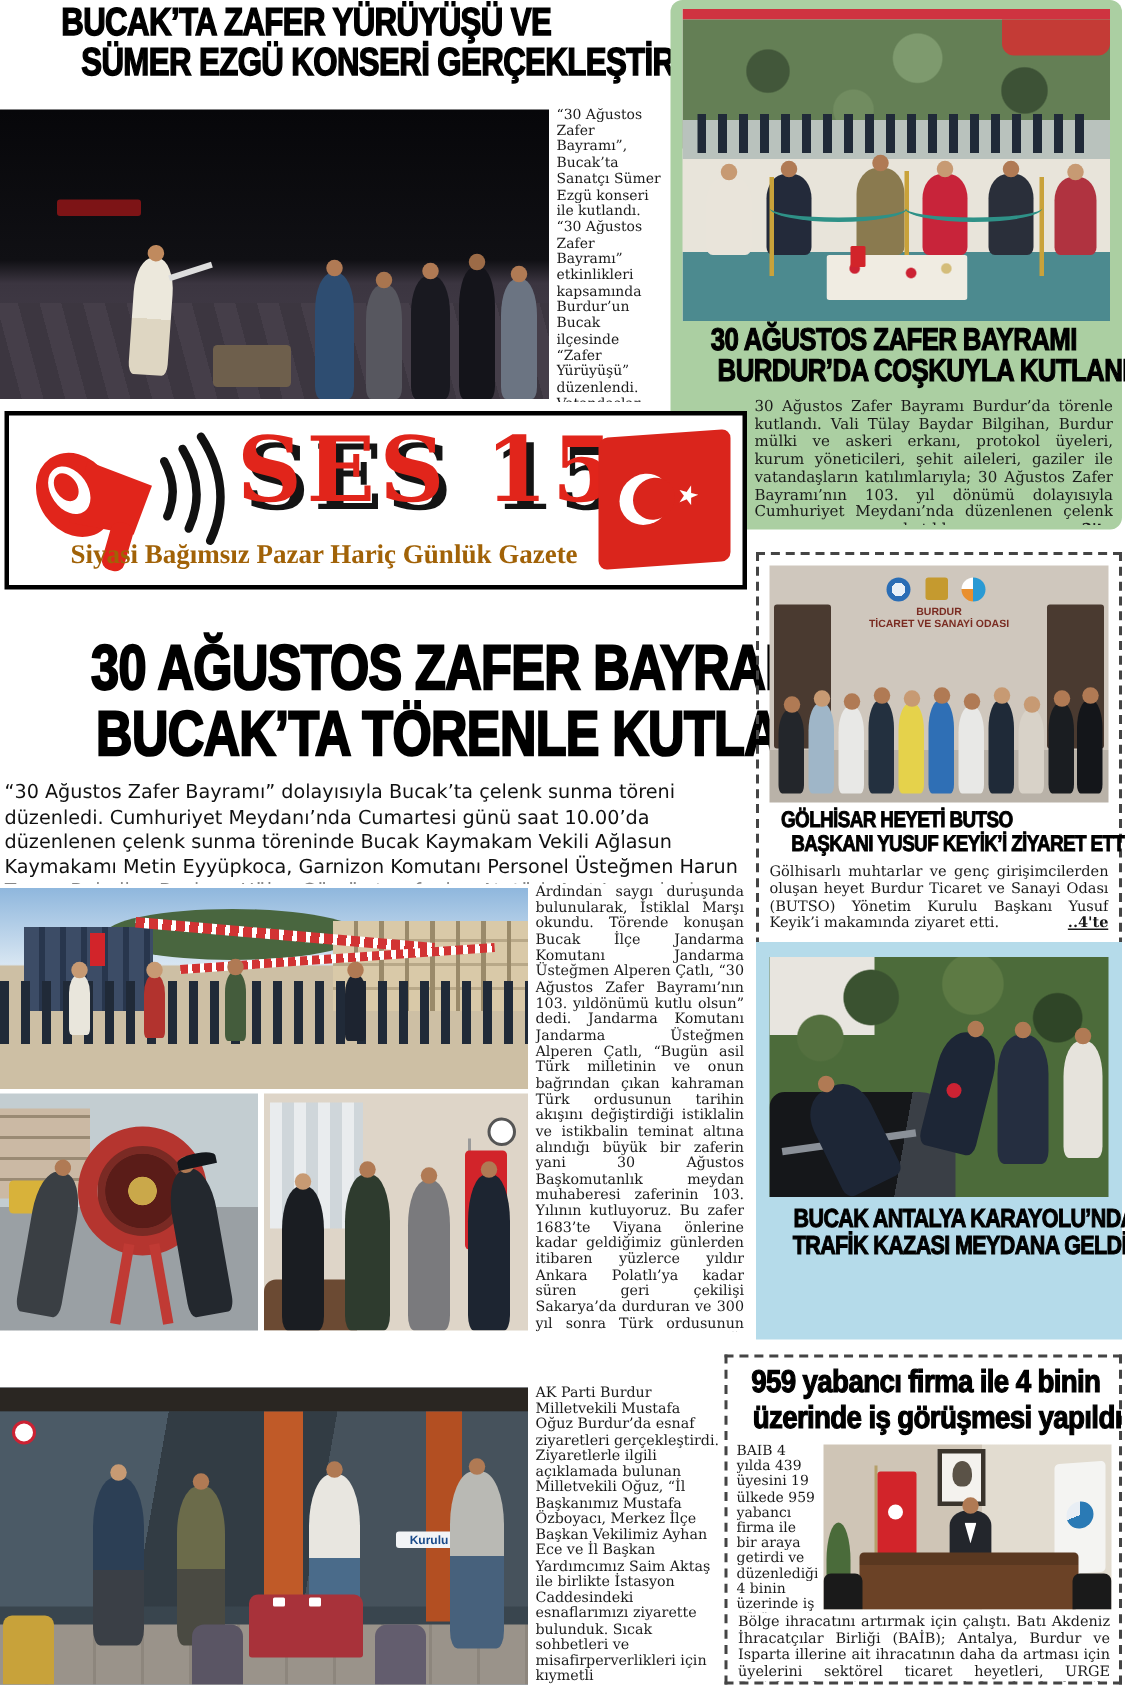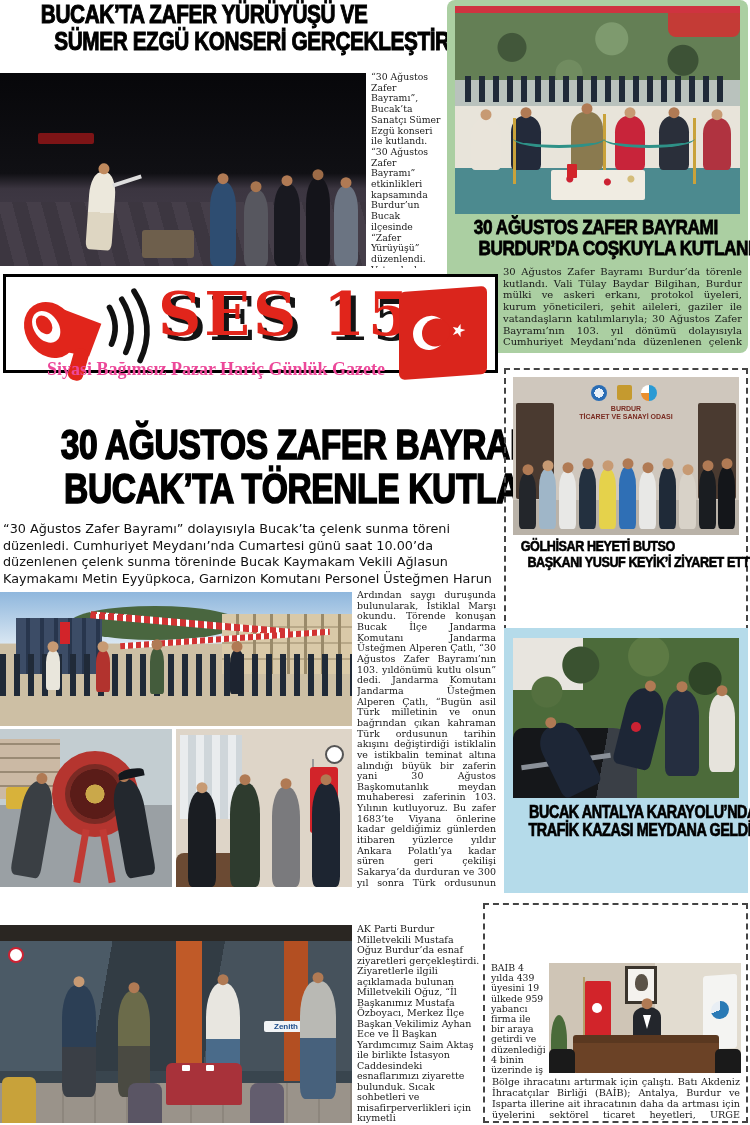--- a/index.html
+++ b/index.html
@@ -18,27 +18,27 @@
   .jmp{float:right;font-weight:bold;text-decoration:underline;margin-left:4px;}
 
   
   .p{position:absolute;border-radius:42% 42% 14% 14% / 30% 30% 10% 10%;}
   .p::before{content:"";position:absolute;left:50%;top:0;transform:translate(-50%,-80%);
              width:var(--hd,11px);height:var(--hd,11px);border-radius:50%;background:var(--s,#b07a54);}
 
   .photo{position:absolute;overflow:hidden;background:#888;}
 
   
-  #masthead{left:3px;top:274px;width:495px;height:99px;border:3px solid #000;
+  #masthead{left:3px;top:274px;width:495px;height:119px;border:3px solid #000;
             box-sizing:border-box;background:#fff;z-index:6;}
   .mh-title{position:absolute;left:152px;top:2px;font-family:"DejaVu Serif",serif;
             font-weight:bold;font-size:60px;color:#e1251b;letter-spacing:3px;
             text-shadow:5px 5px 0 #141414;white-space:nowrap;}
   .mh-tag{position:absolute;left:30px;top:82px;width:360px;text-align:center;
-          font-family:"Liberation Serif",serif;font-weight:bold;font-size:18px;color:#ec4899;}
+          font-family:"Liberation Serif",serif;font-weight:bold;font-size:18px;color:#a16207;}
   .mh-flag{position:absolute;right:8px;top:12px;width:88px;height:88px;background:#da251c;
            border-radius:6px;transform:skewY(-4deg);}
   .mh-flag .cres{position:absolute;left:14px;top:26px;width:34px;height:34px;border-radius:50%;background:#fff;}
   .mh-flag .cres::after{content:"";position:absolute;left:9px;top:3px;width:28px;height:28px;
            border-radius:50%;background:#da251c;}
   .mh-flag .star{position:absolute;left:52px;top:32px;color:#fff;font-size:17px;transform:rotate(18deg);}
 
   
   #dateline{left:3px;top:395px;width:494px;height:25px;border-bottom:3px solid #000;
             font-family:"Liberation Sans",sans-serif;font-weight:bold;font-size:14.5px;z-index:6;}
@@ -207,20 +207,24 @@
       <div class="p" style="--s:#b07a54;left:126px;bottom:6px;width:17px;height:58px;background:#e8e8e6;"></div>
       <div class="p" style="--s:#c79a73;left:146px;bottom:6px;width:17px;height:62px;background:#1f2a38;"></div>
       <div class="p" style="--s:#c79a73;left:166px;bottom:6px;width:17px;height:56px;background:#d8d2c8;"></div>
       <div class="p" style="--s:#b07a54;left:186px;bottom:6px;width:17px;height:60px;background:#1a1d21;"></div>
       <div class="p" style="--s:#b07a54;left:205px;bottom:6px;width:17px;height:62px;background:#14161a;"></div>
     </div>
     <div class="abs hlwrap" style="left:0;top:168px;width:240px;">
       <span class="chl" style="font-size:15px;transform:scaleX(.84);-webkit-text-stroke:.6px #000;">GÖLHİSAR HEYETİ BUTSO</span><br>
       <span class="chl" style="font-size:15px;transform:scaleX(.84);-webkit-text-stroke:.6px #000;">BAŞKANI YUSUF KEYİK’İ ZİYARET ETTİ</span>
     </div>
+    <div class="abs clip btx" style="left:7px;top:206px;width:226px;height:50px;font-size:9.7px;line-height:11.4px;">
+      <span>Gölhisarlı muhtarlar ve genç girişimcilerden oluşan heyet Burdur Ticaret ve Sanayi Odası (BUTSO) Yönetim Kurulu Başkanı Yusuf Keyik’i makamında ziyaret etti.</span>
+      <b class="jmp">..4'te</b>
+    </div>
   </div>
 
   <div class="abs" id="traffic-panel">
     <div class="photo" style="left:9px;top:10px;width:226px;height:160px;background:#4c6b3a;">
       <div class="abs" style="left:0;top:0;width:70px;height:52px;background:#e8e5df;"></div>
       <div class="abs" style="left:0;top:0;width:100%;height:90px;background:radial-gradient(circle at 30% 30%,#3a5230 0 18px,transparent 19px),radial-gradient(circle at 60% 20%,#5d7a44 0 20px,transparent 21px),radial-gradient(circle at 85% 45%,#2f4527 0 16px,transparent 17px),radial-gradient(circle at 15% 60%,#54703f 0 15px,transparent 16px);"></div>
       <div class="abs" style="left:0;bottom:0;width:124px;height:70px;background:linear-gradient(100deg,#15171a 0 70%,#3a3f46 70%);border-radius:10px 24px 0 0;"></div>
       <div class="abs" style="left:8px;bottom:34px;width:90px;height:5px;background:#8a9098;transform:rotate(-8deg);"></div>
       <div class="p" style="--s:#b07a54;left:34px;bottom:4px;width:42px;height:72px;background:#1d2636;transform:rotate(-26deg);"></div>
       <div class="p" style="--s:#b07a54;left:108px;bottom:30px;width:38px;height:80px;background:#1d2636;transform:rotate(14deg);"></div>
@@ -234,41 +238,45 @@
     </div>
   </div>
 
 
   <div class="photo" style="left:0;top:925px;width:352px;height:198px;background:#39454e;">
     <div class="abs" style="left:0;top:0;width:100%;height:16px;background:#2a2622;"></div>
     <div class="abs" style="left:0;top:16px;width:100%;height:130px;background:linear-gradient(100deg,#4b5a66 0 30%,#323c44 30% 60%,#46525c 60%);"></div>
     <div class="abs" style="left:176px;top:16px;width:26px;height:140px;background:#c05a28;"></div>
     <div class="abs" style="left:284px;top:16px;width:24px;height:140px;background:#b34f22;"></div>
     <div class="abs" style="left:8px;top:22px;width:12px;height:12px;border-radius:50%;background:#fff;border:2px solid #c23;"></div>
-    <div class="abs" style="right:44px;top:96px;width:44px;height:11px;background:#f2f4f6;border-radius:2px;font-family:'Liberation Sans',sans-serif;font-size:8px;font-weight:bold;color:#1a4b8a;text-align:center;line-height:11px;">Zenith</div>
+    <div class="abs" style="right:44px;top:96px;width:44px;height:11px;background:#f2f4f6;border-radius:2px;font-family:'Liberation Sans',sans-serif;font-size:8px;font-weight:bold;color:#1a4b8a;text-align:center;line-height:11px;">Kurulu</div>
     <div class="abs" style="left:0;bottom:0;width:100%;height:40px;background:repeating-linear-gradient(90deg,#9a938a 0 30px,#8d867d 30px 32px);"></div>
     <div class="p" style="--s:#c79a73;left:62px;bottom:26px;width:34px;height:112px;background:linear-gradient(#2c3f55 0 55%,#3a3f46 55%);"></div>
     <div class="p" style="--s:#b07a54;left:118px;bottom:26px;width:32px;height:106px;background:linear-gradient(#6b6b4a 0 52%,#4a4a42 52%);"></div>
     <div class="p" style="--s:#b07a54;left:206px;bottom:24px;width:34px;height:116px;background:linear-gradient(#e8e6e0 0 48%,#4a6b8a 48%);"></div>
     <div class="p" style="--s:#b07a54;left:300px;bottom:24px;width:36px;height:118px;background:linear-gradient(#b9b9b4 0 48%,#47617c 48%);"></div>
     <div class="abs" style="left:166px;bottom:18px;width:76px;height:42px;background:#a8323a;border-radius:6px 6px 2px 2px;"></div>
     <div class="abs" style="left:182px;bottom:52px;width:8px;height:6px;background:#fff;border-radius:1px;"></div>
     <div class="abs" style="left:206px;bottom:52px;width:8px;height:6px;background:#fff;border-radius:1px;"></div>
     <div class="abs" style="left:2px;bottom:0;width:34px;height:46px;background:#c8a23a;border-radius:6px 6px 0 0;"></div>
     <div class="abs" style="left:128px;bottom:0;width:34px;height:40px;background:#5a5564;border-radius:8px 8px 0 0;"></div>
     <div class="abs" style="left:250px;bottom:0;width:34px;height:40px;background:#635d6e;border-radius:8px 8px 0 0;"></div>
   </div>
 
   <div class="abs clip btx" style="left:357px;top:924px;width:123px;height:200px;font-size:9.5px;line-height:10.5px;text-align:left;">
     <span>AK Parti Burdur Milletvekili Mustafa Oğuz Burdur’da esnaf ziyaretleri gerçekleştirdi. Ziyaretlerle ilgili açıklamada bulunan Milletvekili Oğuz, “İl Başkanımız Mustafa Özboyacı, Merkez İlçe Başkan Vekilimiz Ayhan Ece ve İl Başkan Yardımcımız Saim Aktaş ile birlikte İstasyon Caddesindeki esnaflarımızı ziyarette bulunduk. Sıcak sohbetleri ve misafirperverlikleri için kıymetli hemşehrilerimize teşekkür ediyorum” dedi.</span><br>
     <br>
     
   </div>
 
   <div class="abs" id="baib-box">
+    <div class="abs hlwrap" style="left:0;top:5px;width:261px;line-height:1.15;">
+      <span class="chl" style="font-size:21px;transform:scaleX(.88);-webkit-text-stroke:.8px #000;">959 yabancı firma ile 4 binin</span><br>
+      <span class="chl" style="font-size:21px;transform:scaleX(.88);-webkit-text-stroke:.8px #000;">üzerinde iş görüşmesi yapıldı</span>
+    </div>
     <div class="abs clip btx" style="left:6px;top:58px;width:54px;height:112px;font-size:9.3px;line-height:10.2px;text-align:left;">BAİB 4 yılda 439 üyesini 19 ülkede 959 yabancı firma ile bir araya getirdi ve düzenlediği 4 binin üzerinde iş görüşmesi ile</div>
     <div class="photo" style="left:64px;top:58px;width:192px;height:110px;background:linear-gradient(90deg,#cfc5b6 0 55%,#e2dcd0 55%);">
       <div class="abs" style="left:76px;top:3px;width:32px;height:38px;background:#f4f2ee;border:3px solid #3a342c;box-sizing:border-box;">
         <div class="abs" style="left:7px;top:5px;width:13px;height:17px;border-radius:50% 50% 40% 40%;background:#5a5247;"></div>
       </div>
       <div class="abs" style="left:2px;bottom:8px;width:16px;height:50px;background:#4a6b3a;border-radius:50% 50% 0 0;"></div>
       <div class="abs" style="left:34px;top:14px;width:2px;height:88px;background:#b5a06a;"></div>
       <div class="abs" style="left:36px;top:18px;width:26px;height:58px;background:#d2242a;border-radius:2px;">
         <div class="abs" style="left:7px;top:22px;width:10px;height:10px;border-radius:50%;background:#fff;"></div>
       </div>

